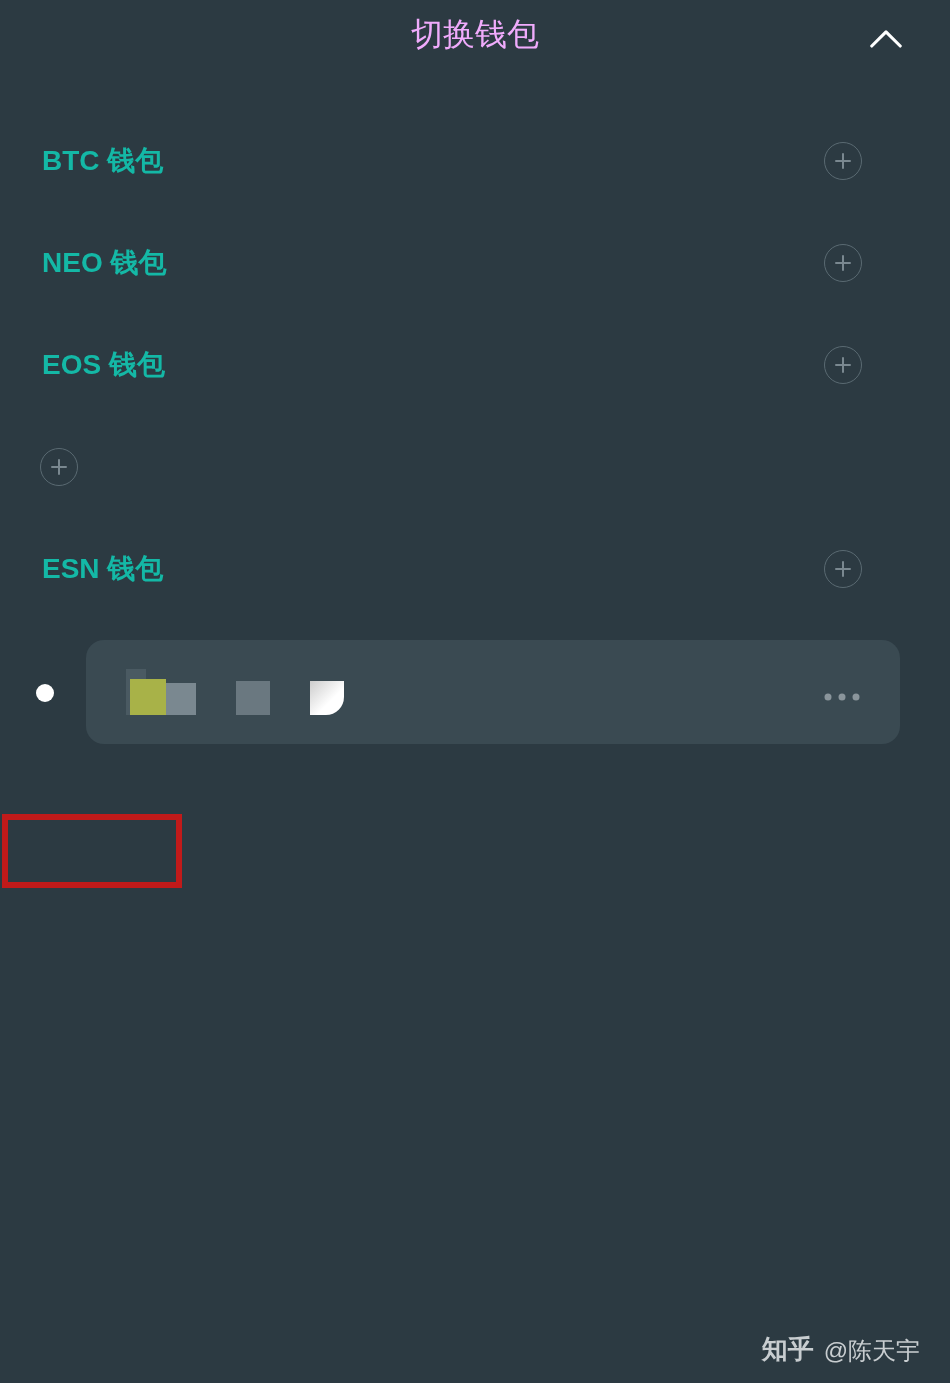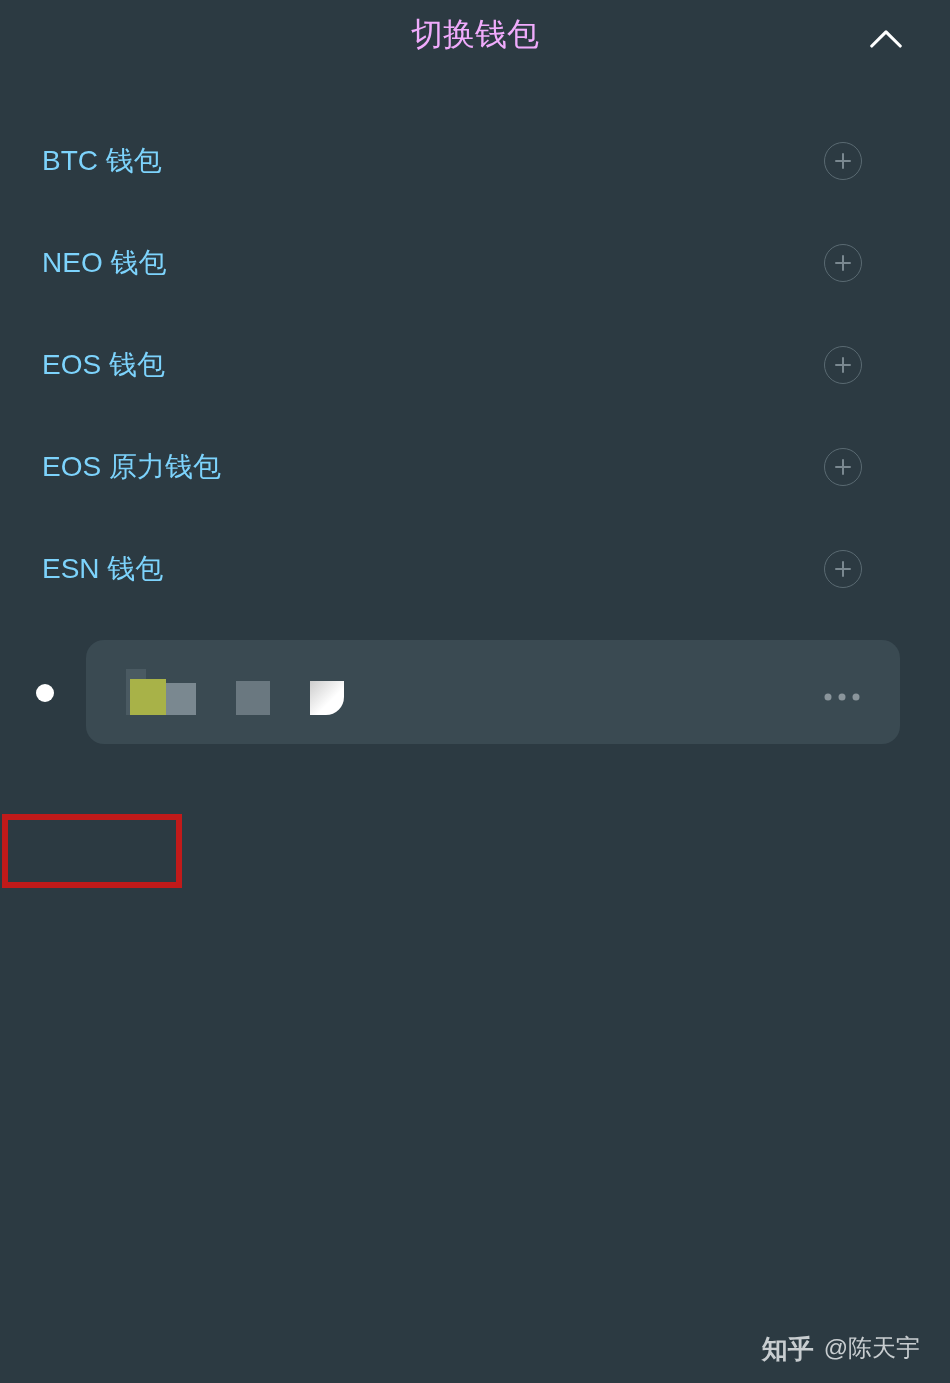--- a/index.html
+++ b/index.html
@@ -43,23 +43,23 @@
     }
     .wallet-item {
       height: 102px;
       padding: 0 40px 0 40px;
       display: flex;
       align-items: center;
       justify-content: space-between;
       cursor: pointer;
     }
     .wallet-label {
-      color: #7dd3fc;
+      color: #14b8a6;
       font-size: 28px;
-      font-weight: 400;
+      font-weight: 700;
       padding-left: 2px;
     }
     .add-button {
       width: 38px;
       height: 38px;
       border: 1.5px solid #5a6a72;
       border-radius: 50%;
       display: flex;
       align-items: center;
       justify-content: center;
@@ -128,21 +128,21 @@
       right: 40px;
       color: #8a959b;
       font-size: 28px;
       letter-spacing: 4px;
     }
     .watermark {
       position: absolute;
       bottom: 16px;
       right: 30px;
       display: flex;
-      align-items: flex-start;
+      align-items: flex-end;
       gap: 10px;
       color: #c8cdd0;
       font-size: 24px;
     }
     .zhihu-logo {
       font-weight: bold;
       font-size: 26px;
     }
   </style>
 </head>
@@ -176,21 +176,20 @@
   </div>
   <div class="wallet-item">
     <span class="wallet-label">EOS 钱包</span>
     <div class="add-button">
       <svg viewBox="0 0 16 16">
           <path d="M8 1 L8 15 M1 8 L15 8" stroke="#7a8890" stroke-width="2" stroke-linecap="round"></path>
         </svg>
     </div>
   </div>
   <div class="wallet-item">
-    <span class="wallet-label">EOS 原力钱包</span>
     <div class="add-button">
       <svg viewBox="0 0 16 16">
           <path d="M8 1 L8 15 M1 8 L15 8" stroke="#7a8890" stroke-width="2" stroke-linecap="round"></path>
         </svg>
     </div>
   </div>
   <div class="wallet-item">
     <span class="wallet-label">ESN 钱包</span>
     <div class="add-button">
       <svg viewBox="0 0 16 16">

